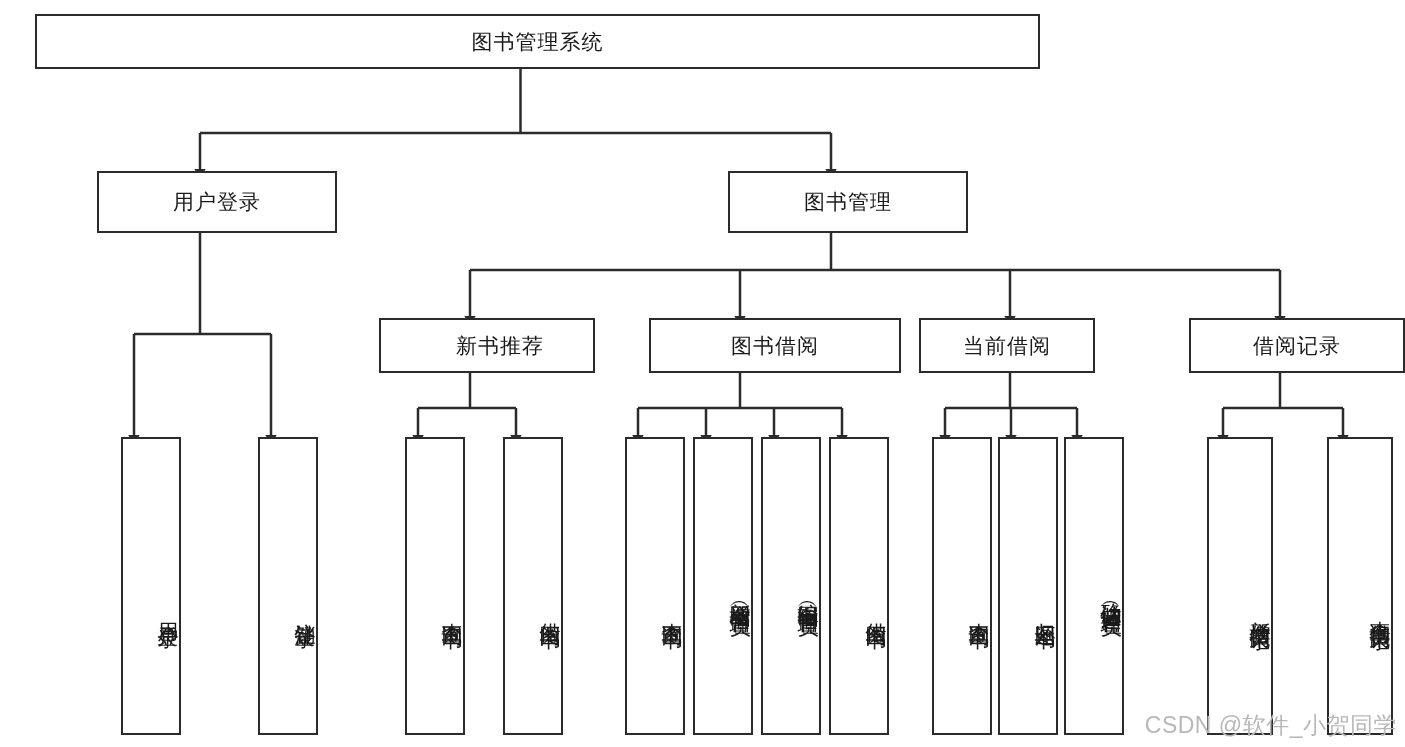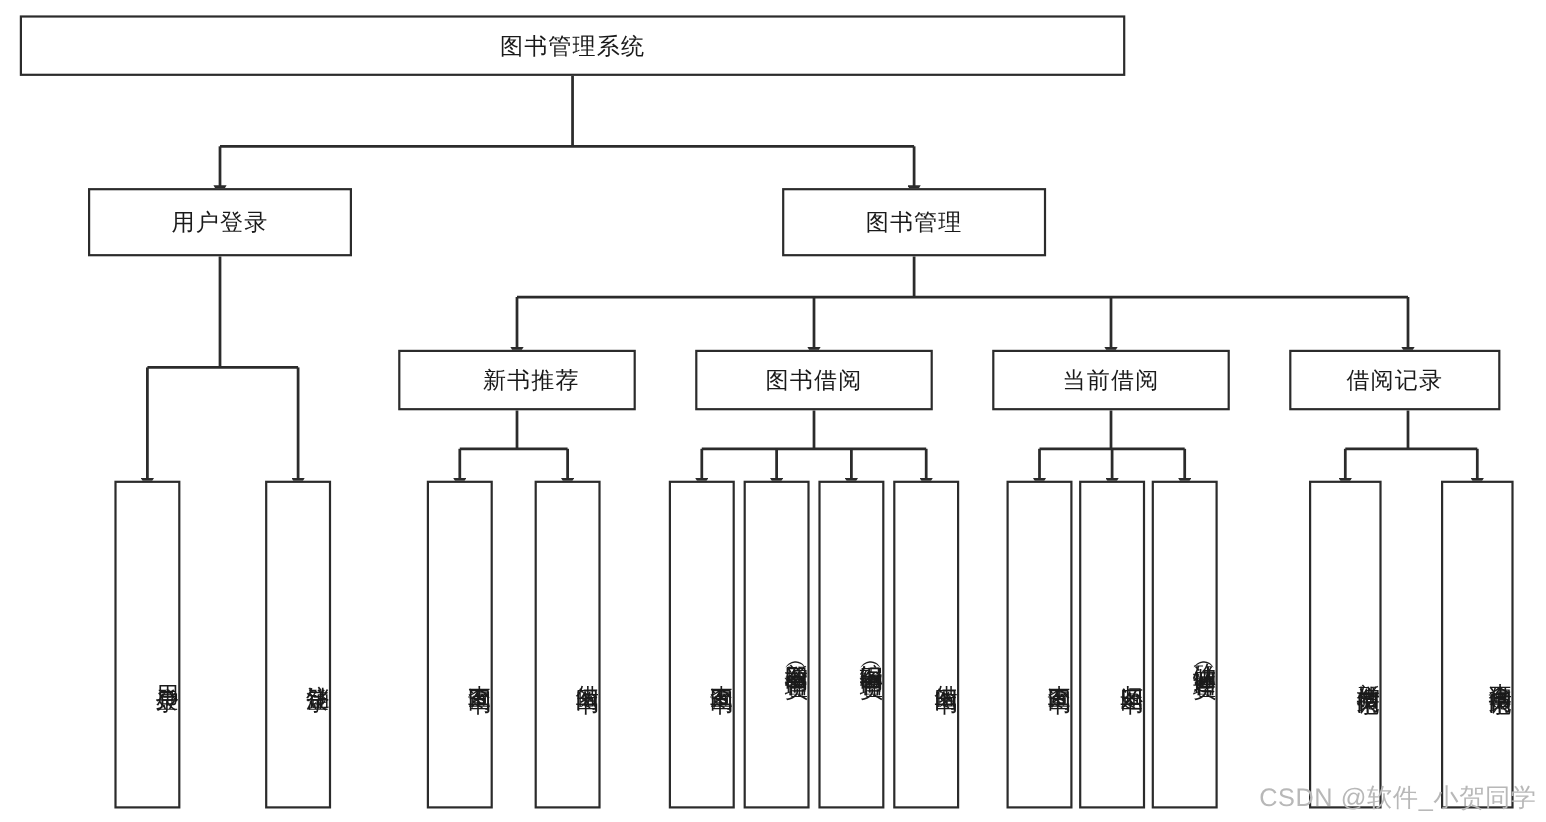--- a/index.html
+++ b/index.html
@@ -11,20 +11,21 @@
   #diagram-root{position:absolute;left:0;top:0;width:1405px;height:747px;}
   .node-box{
     position:absolute;
     background:#ffffff;
     border:2px solid #2b2b2b;
     box-sizing:border-box;
     display:flex;
     align-items:center;
     justify-content:center;
     color:#1a1a1a;
+    margin-left:17px;
   }
   .node-box.horiz{font-size:21px;letter-spacing:1px;}
   .node-box.vert{
     writing-mode:vertical-rl;
     text-orientation:upright;
     font-size:21px;
     letter-spacing:2px;
     line-height:1.05;
     padding-top:48px;
     align-items:flex-start;
@@ -98,27 +99,27 @@
   <div class="node-box horiz" style="left: 80px; top: 171px; width: 240px; height: 62px;">
     <span class="node-label">用户登录</span>
   </div>
   <div class="node-box horiz" style="left: 711px; top: 171px; width: 240px; height: 62px; text-align: right;">
     <span class="node-label">图书管理</span>
   </div>
 
   <div class="node-box horiz" style="left: 362px; top: 318px; width: 216px; height: 55px; padding-left: 26px;">
     <span class="node-label">新书推荐</span>
   </div>
-  <div class="node-box horiz" style="left: 632px; top: 318px; width: 216px; height: 55px;">
+  <div class="node-box horiz" style="left: 632px; top: 318px; width: 252px; height: 55px;">
     <span class="node-label">图书借阅</span>
   </div>
-  <div class="node-box horiz" style="left: 902px; top: 318px; width: 216px; height: 55px;">
+  <div class="node-box horiz" style="left: 902px; top: 318px; width: 176px; height: 55px;">
     <span class="node-label">当前借阅</span>
   </div>
-  <div class="node-box horiz" style="left: 1172px; top: 318px; width: 192px; height: 55px;">
+  <div class="node-box horiz" style="left: 1172px; top: 318px; width: 216px; height: 55px;">
     <span class="node-label">借阅记录</span>
   </div>
 
   <div class="node-box vert" style="left: 104px; top: 437px; width: 60px; height: 298px;">
     <span class="node-label">用户登录</span>
   </div>
   <div class="node-box vert" style="left: 241px; top: 437px; width: 60px; height: 298px;">
     <span class="node-label">注销登录</span>
   </div>
   <div class="node-box vert" style="left: 388px; top: 437px; width: 60px; height: 298px;">

